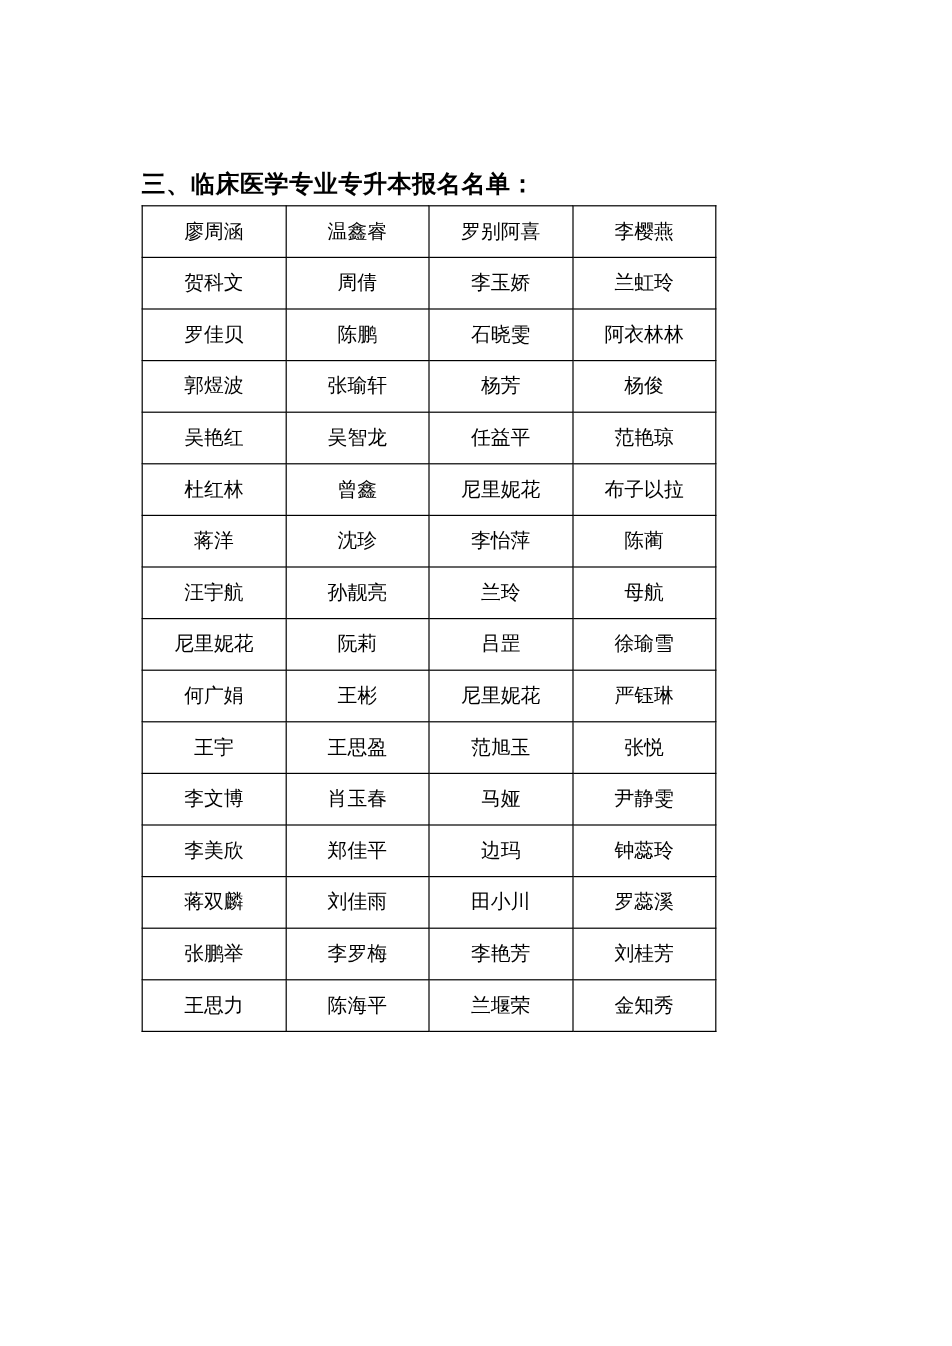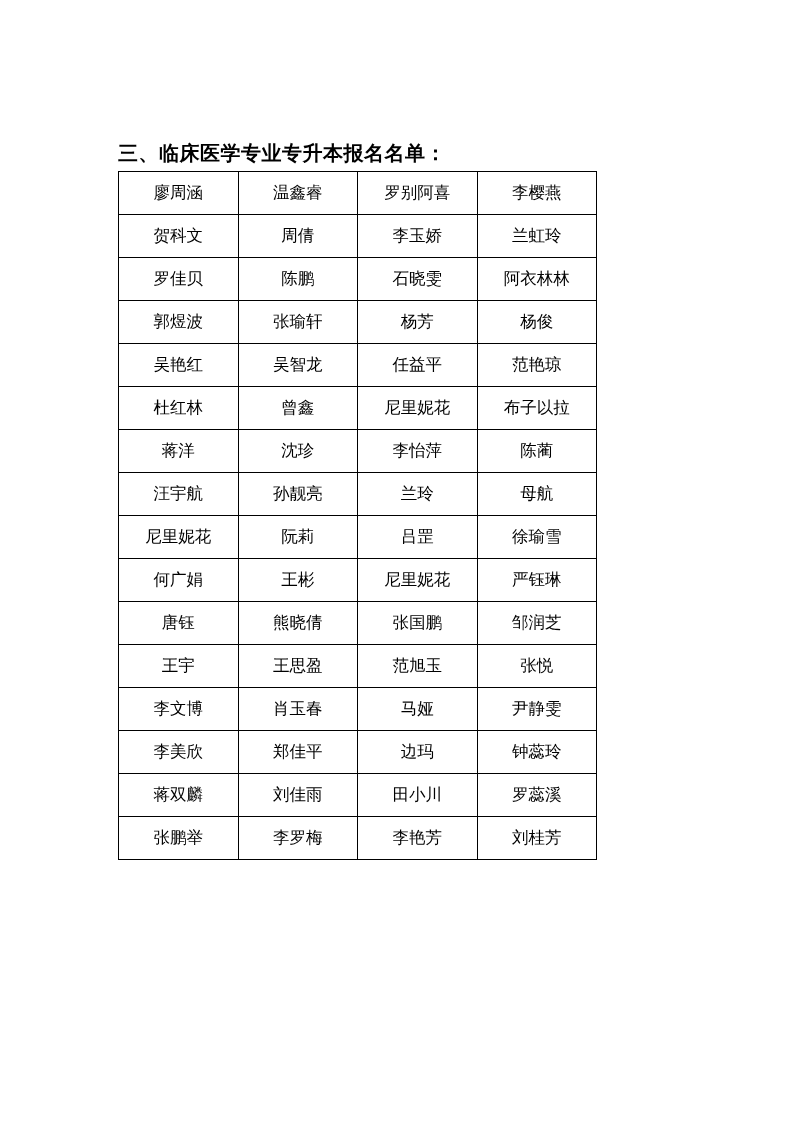--- a/index.html
+++ b/index.html
@@ -123,26 +123,20 @@
           <td>吕罡</td>
           <td>徐瑜雪</td>
         </tr>
         <tr>
           <td>何广娟</td>
           <td>王彬</td>
           <td>尼里妮花</td>
           <td>严钰琳</td>
         </tr>
         <tr>
-          <td>唐钰</td>
-          <td>熊晓倩</td>
-          <td>张国鹏</td>
-          <td>邹润芝</td>
-        </tr>
-        <tr>
           <td>王宇</td>
           <td>王思盈</td>
           <td>范旭玉</td>
           <td>张悦</td>
         </tr>
         <tr>
           <td>李文博</td>
           <td>肖玉春</td>
           <td>马娅</td>
           <td>尹静雯</td>
@@ -158,16 +152,22 @@
           <td>刘佳雨</td>
           <td>田小川</td>
           <td>罗蕊溪</td>
         </tr>
         <tr>
           <td>张鹏举</td>
           <td>李罗梅</td>
           <td>李艳芳</td>
           <td>刘桂芳</td>
         </tr>
+        <tr>
+          <td>王思力</td>
+          <td>陈海平</td>
+          <td>兰堰荣</td>
+          <td>金知秀</td>
+        </tr>
       </tbody>
   </table>
 
 </div>
 
 </body></html>

